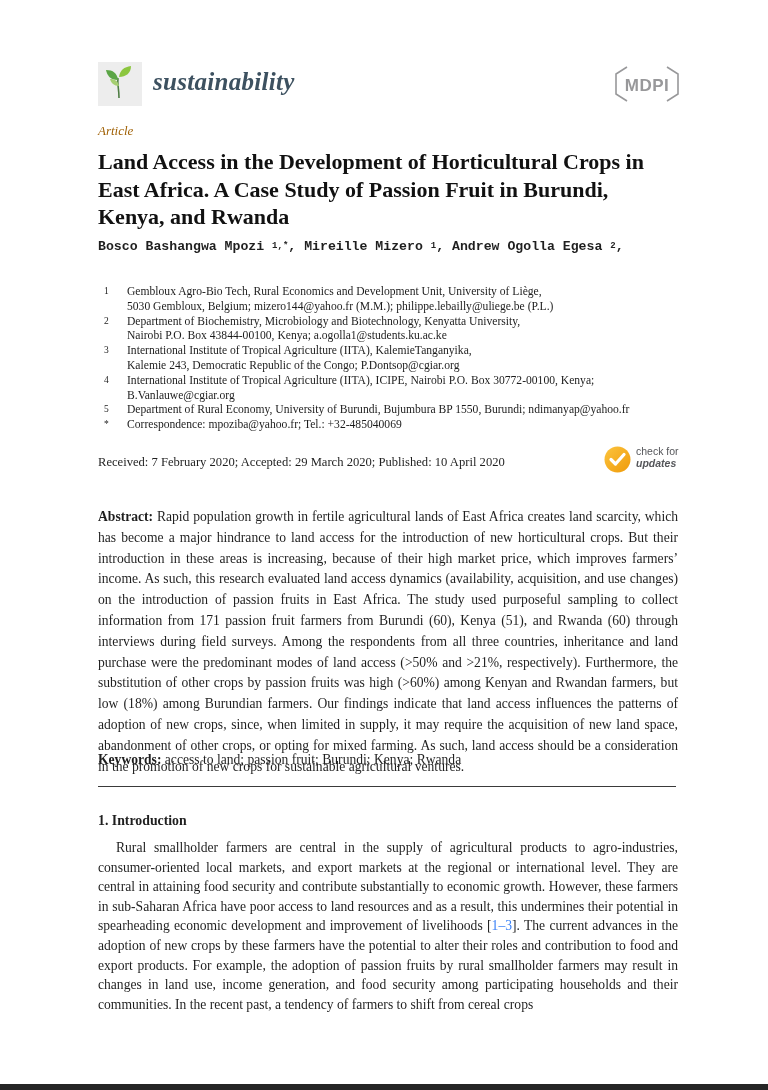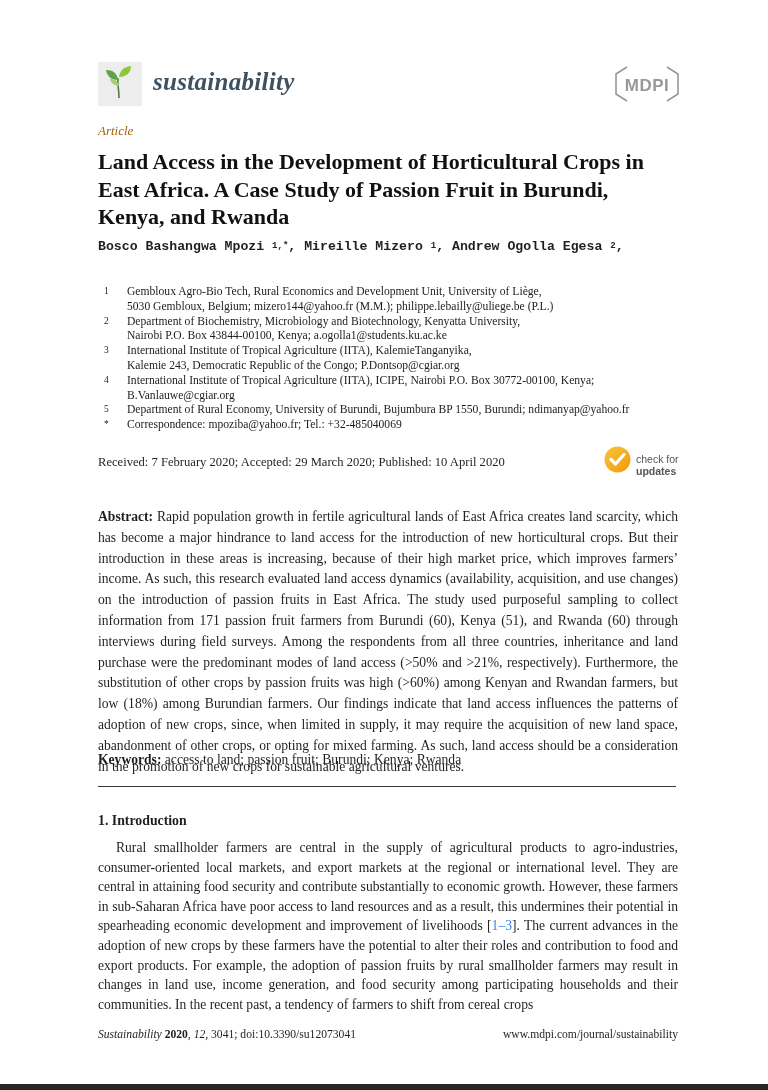--- a/index.html
+++ b/index.html
@@ -46,28 +46,28 @@
   }
   .aff-row { display: flex; }
   .aff-marker { flex: 0 0 29px; padding-left: 6px; font-size: 9.5px; }
   .aff-text { flex: 1; }
   .received-row {
     position: absolute; left: 98px; top: 455px; width: 580px;
     font-size: 12.6px;
   }
   .badge {
     position: absolute; left: 604px; top: 446px;
-    display: flex; align-items: flex-end; gap: 5px;
+    display: flex; align-items: flex-start; gap: 5px;
     cursor: pointer;
   }
   .badge-text {
     font-family: "Liberation Sans", sans-serif;
     font-size: 10.5px; line-height: 11.5px; color: #55565a;
   }
-  .badge-text .b2 { font-weight: bold; }
+  .badge-text .b2 { font-weight: bold; font-style: italic; }
   .abstract {
     position: absolute; left: 98px; top: 496px; width: 580px;
     font-size: 13.6px; line-height: 20.8px; text-align: justify; margin-top: 11px;
   }
   .abstract .lbl, .keywords .lbl { font-weight: bold; }
   .keywords {
     position: absolute; left: 98px; top: 752px; width: 580px;
     font-size: 13.6px;
   }
   .rule {
@@ -177,20 +177,16 @@
 
   <p class="abstract"><span class="lbl">Abstract:</span><span> Rapid population growth in fertile agricultural lands of East Africa creates land scarcity, which has become a major hindrance to land access for the introduction of new horticultural crops. But their introduction in these areas is increasing, because of their high market price, which improves farmers’ income. As such, this research evaluated land access dynamics (availability, acquisition, and use changes) on the introduction of passion fruits in East Africa. The study used purposeful sampling to collect information from 171 passion fruit farmers from Burundi (60), Kenya (51), and Rwanda (60) through interviews during field surveys. Among the respondents from all three countries, inheritance and land purchase were the predominant modes of land access (&gt;50% and &gt;21%, respectively). Furthermore, the substitution of other crops by passion fruits was high (&gt;60%) among Kenyan and Rwandan farmers, but low (18%) among Burundian farmers. Our findings indicate that land access influences the patterns of adoption of new crops, since, when limited in supply, it may require the acquisition of new land space, abandonment of other crops, or opting for mixed farming. As such, land access should be a consideration in the promotion of new crops for sustainable agricultural ventures.</span></p>
 
   <p class="keywords"><span class="lbl">Keywords:</span><span> access to land; passion fruit; Burundi; Kenya; Rwanda</span></p>
 
   <div class="rule"></div>
 
   <h2 class="section-heading">1. Introduction</h2>
   <p class="intro-para"><span>Rural smallholder farmers are central in the supply of agricultural products to agro-industries, consumer-oriented local markets, and export markets at the regional or international level. They are central in attaining food security and contribute substantially to economic growth. However, these farmers in sub-Saharan Africa have poor access to land resources and as a result, this undermines their potential in spearheading economic development and improvement of livelihoods [</span><span class="cite-link">1–3</span><span>]. The current advances in the adoption of new crops by these farmers have the potential to alter their roles and contribution to food and export products. For example, the adoption of passion fruits by rural smallholder farmers may result in changes in land use, income generation, and food security among participating households and their communities. In the recent past, a tendency of farmers to shift from cereal crops</span></p>
 
-  <div class="footer">
-    <span><span class="it">Sustainability </span><span class="bd">2020</span><span>, </span><span class="it">12</span><span>, 3041; doi:10.3390/su12073041</span></span>
-    <span>www.mdpi.com/journal/sustainability</span>
-  </div>
 
   <div class="bottom-bar"></div>
 
 </div>
 
 </body></html>

